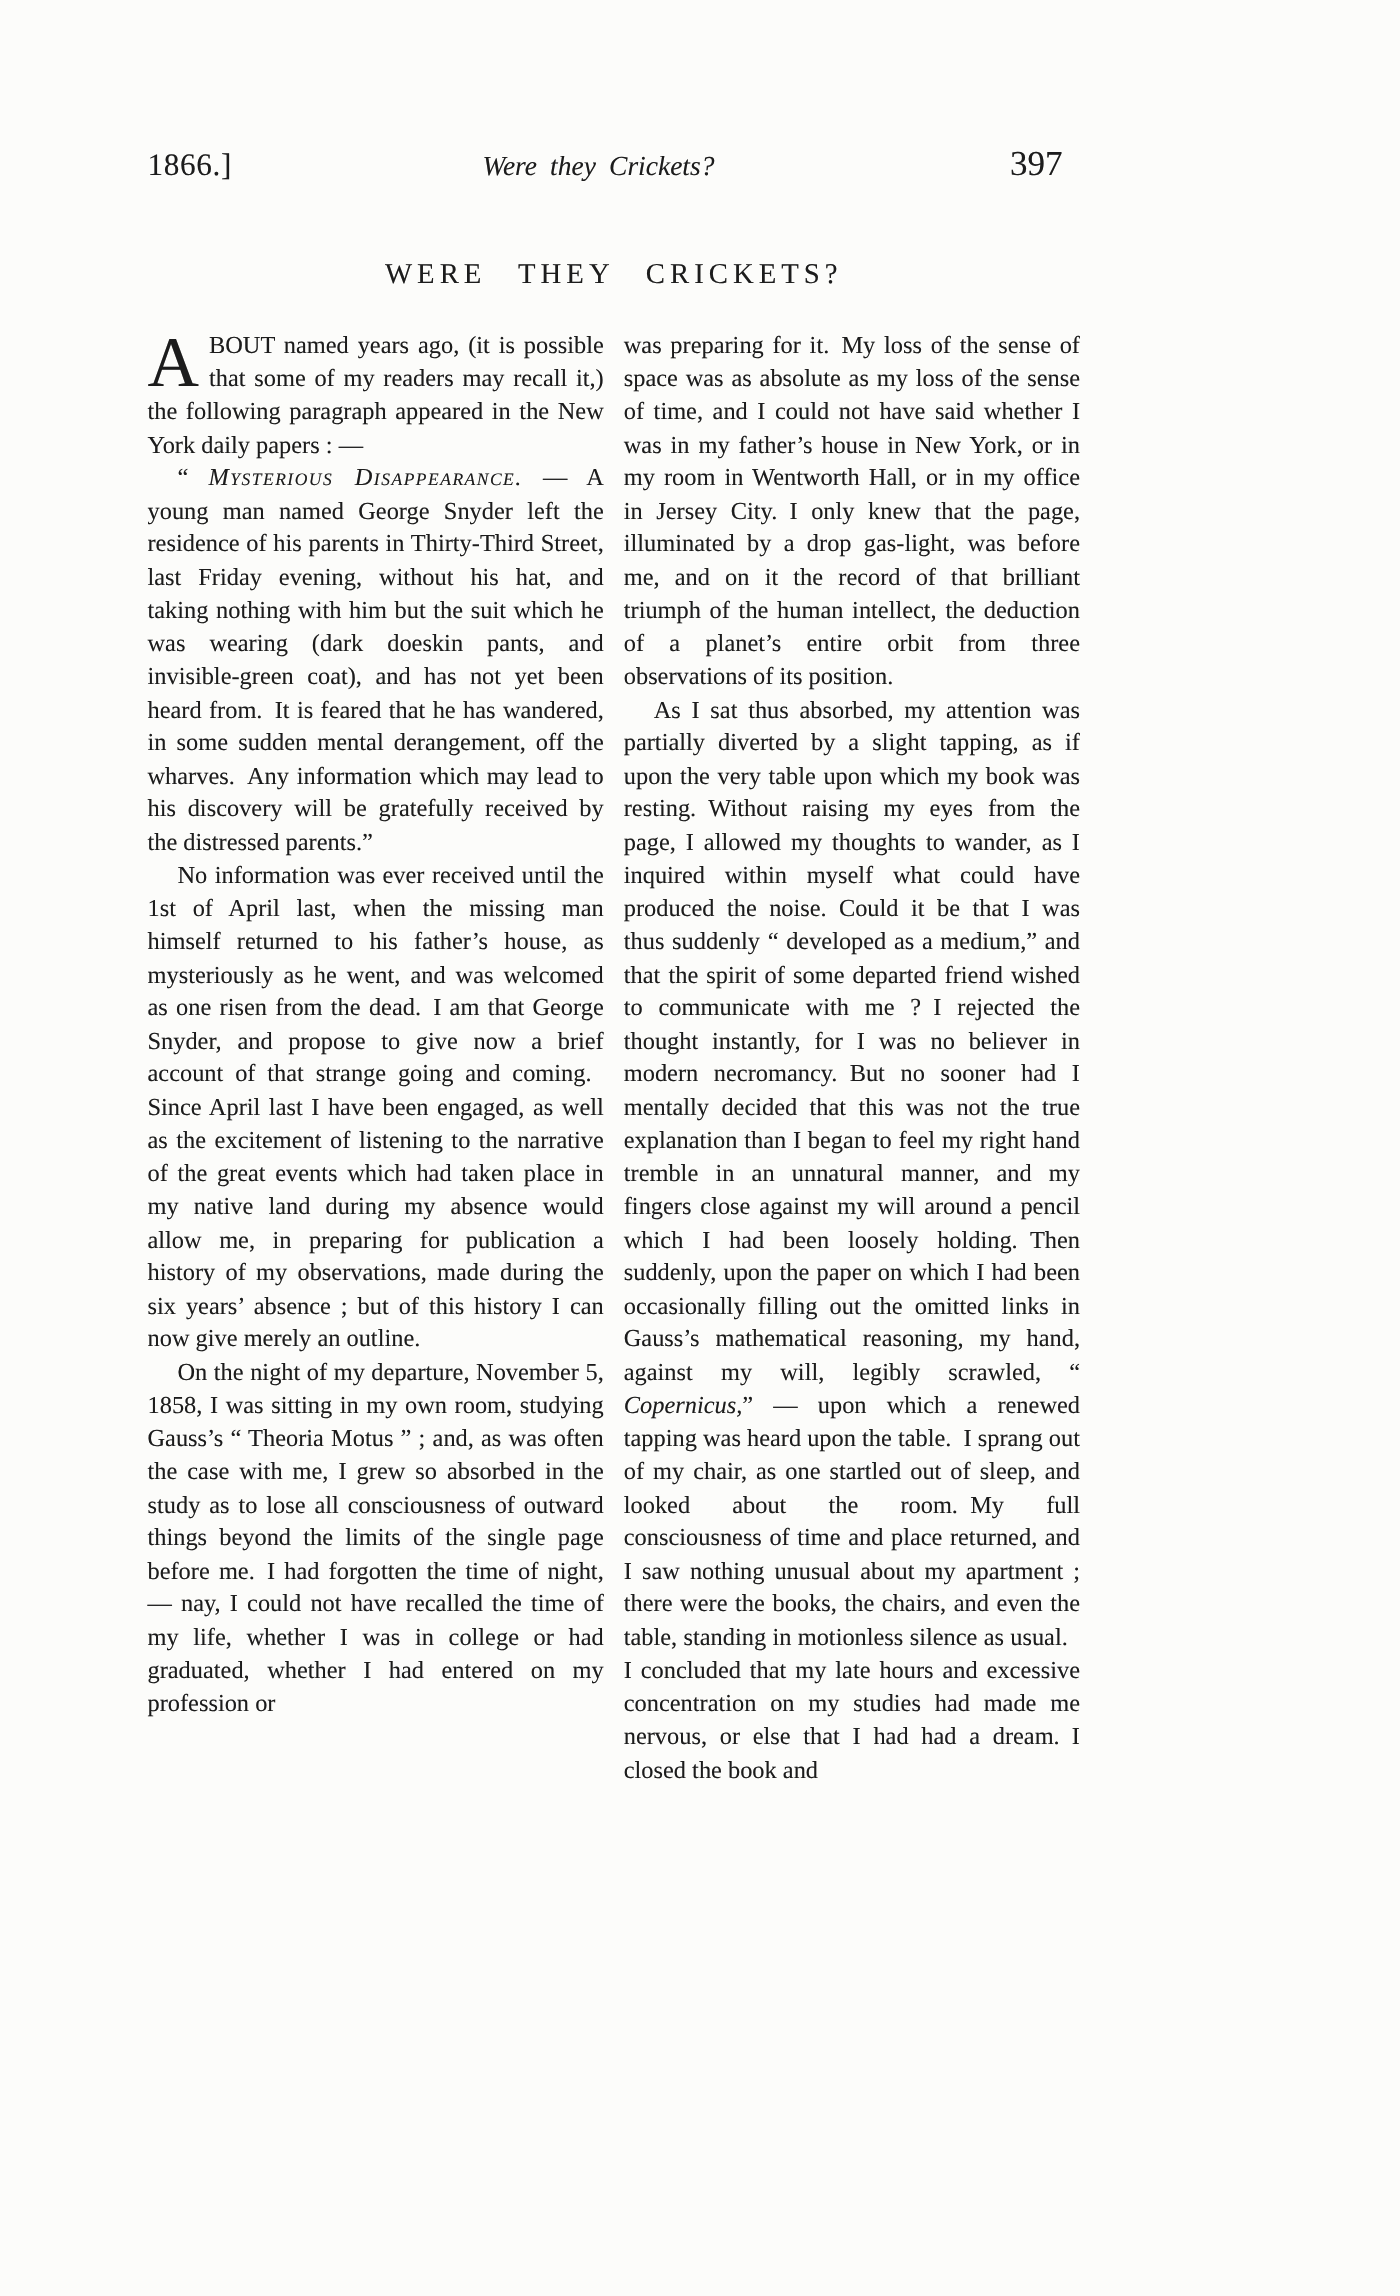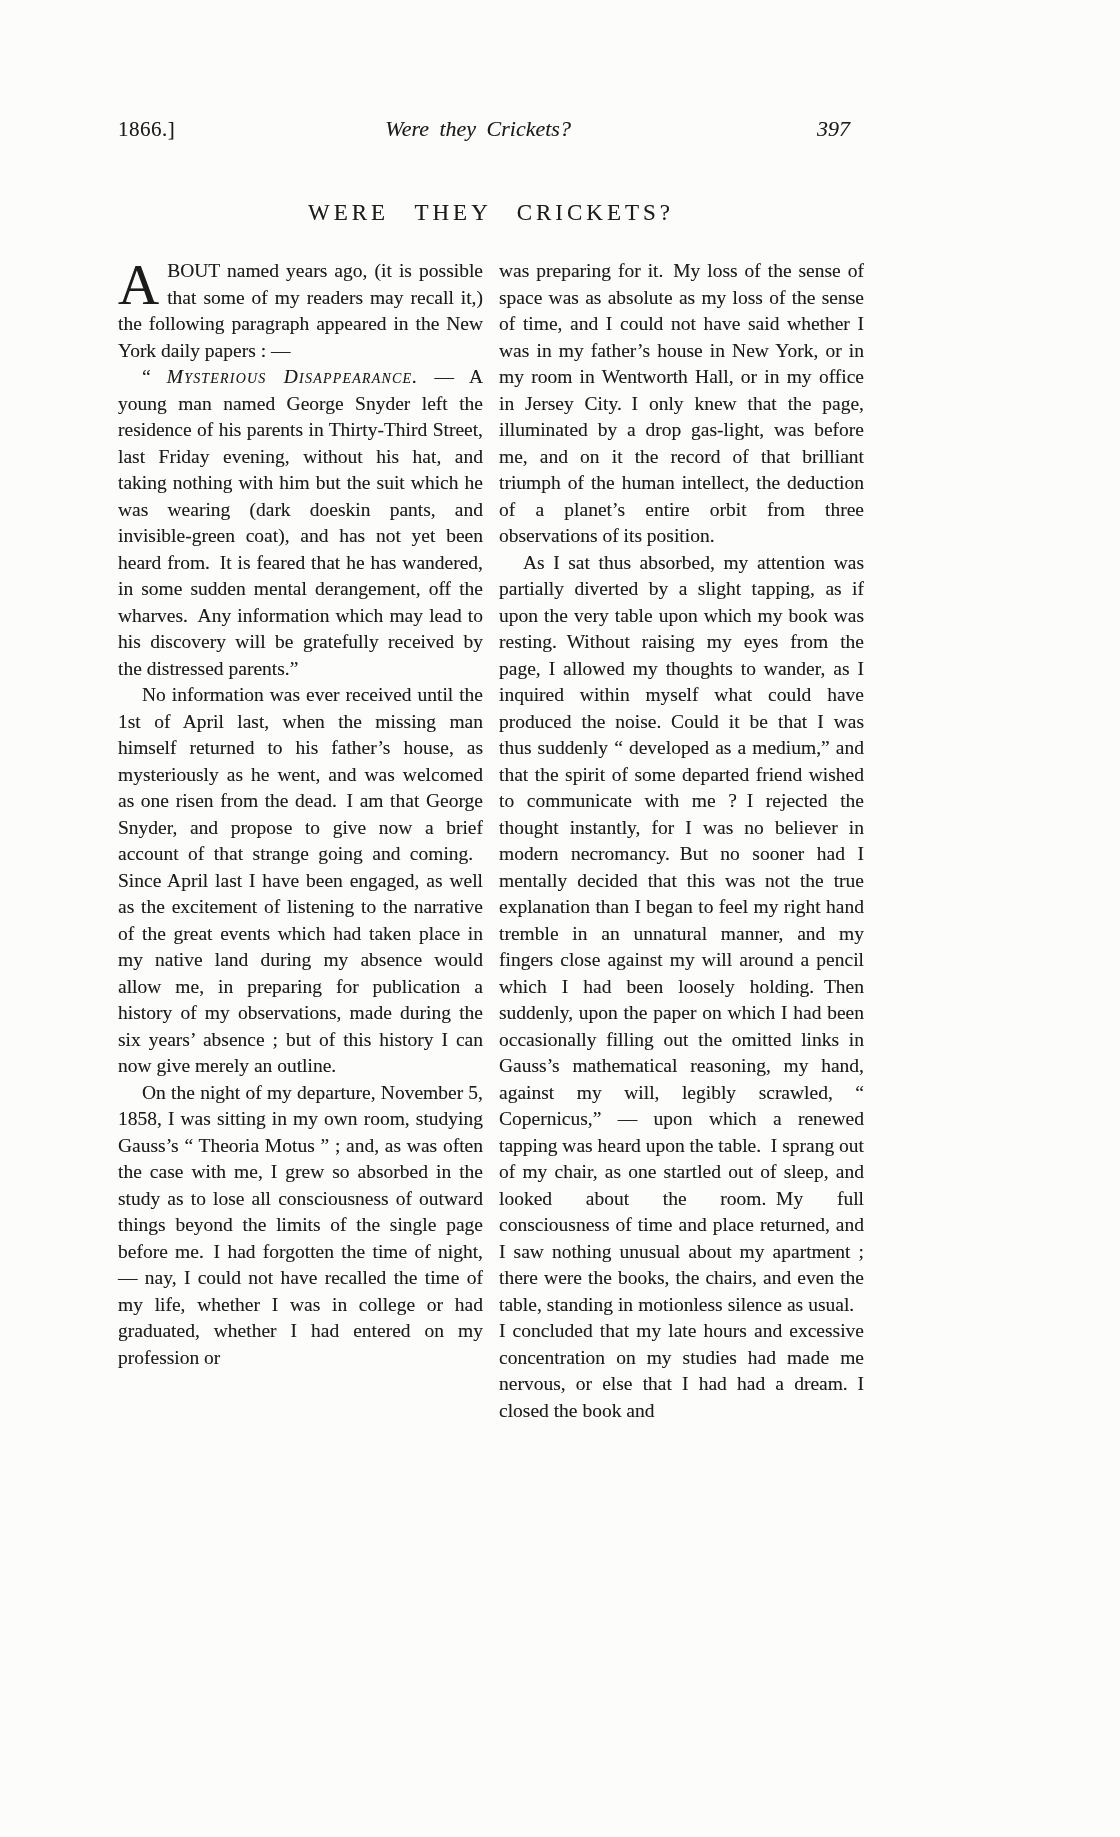--- a/index.html
+++ b/index.html
@@ -21,33 +21,32 @@
     top: 116px;
     width: 746px;
     text-shadow: 0 0 0.5px rgba(10,10,10,0.35);
   }
   .running-head {
     display: flex;
     justify-content: space-between;
     align-items: baseline;
   }
   .rh-left {
-    font-size: 21px;
+    font-size: 25px;
     letter-spacing: 0.5px;
   }
   .rh-center {
     font-size: 22px;
     font-style: italic;
     word-spacing: 5px;
     transform: translateX(-18px);
   }
   .rh-right {
-    font-size: 22px;
+    font-size: 28px;
     padding-right: 14px;
-    font-style: italic;
   }
   .article-title {
     margin: 58px 0 0 0;
     text-align: center;
     font-weight: normal;
     font-size: 23px;
     letter-spacing: 4px;
     word-spacing: 16px;
   }
   .columns {
@@ -72,20 +71,21 @@
     font-size: 57px;
     line-height: 47px;
     padding: 3px 8px 0 0;
   }
   .run.smallcaps {
     font-variant: small-caps;
     letter-spacing: 1.2px;
     font-style: italic;
   }
   .run.italic {
+    font-style: italic;
     margin-top: 19px;
   }
 </style>
 </head>
 <body>
 
 <div class="page">
   <div class="running-head">
     <span class="rh-left">1866.]</span>
     <span class="rh-center">Were they Crickets?</span>

